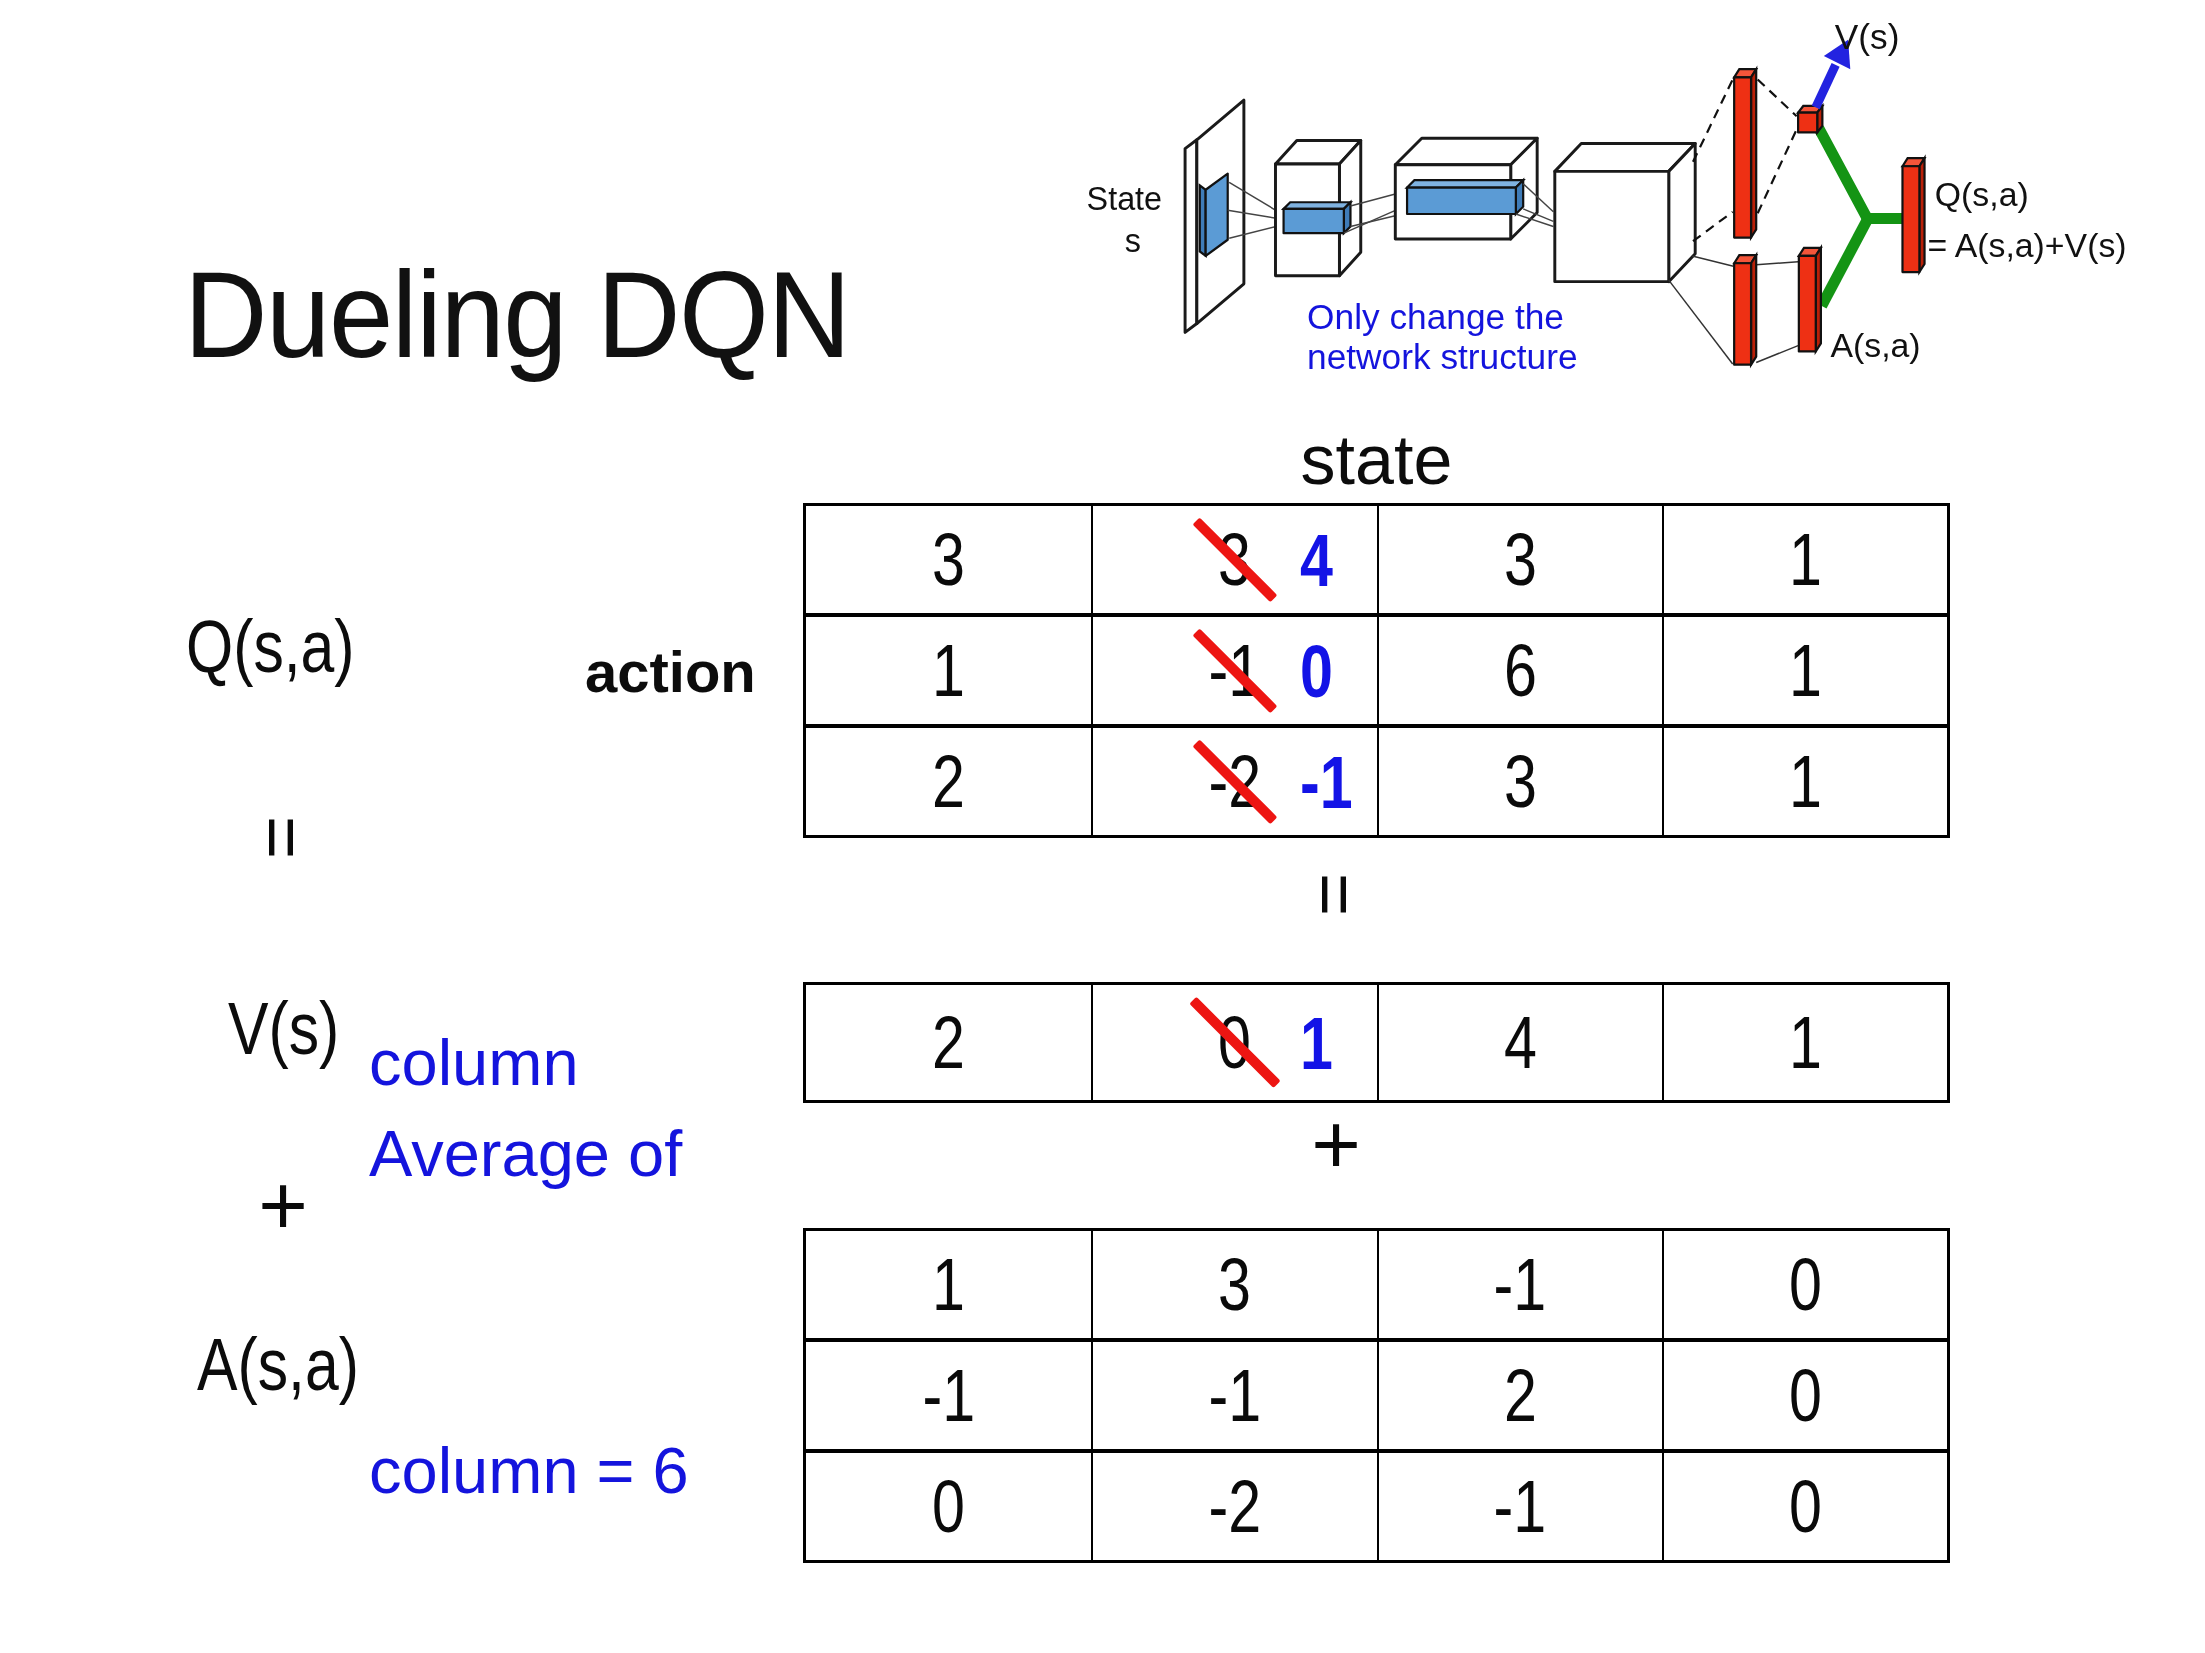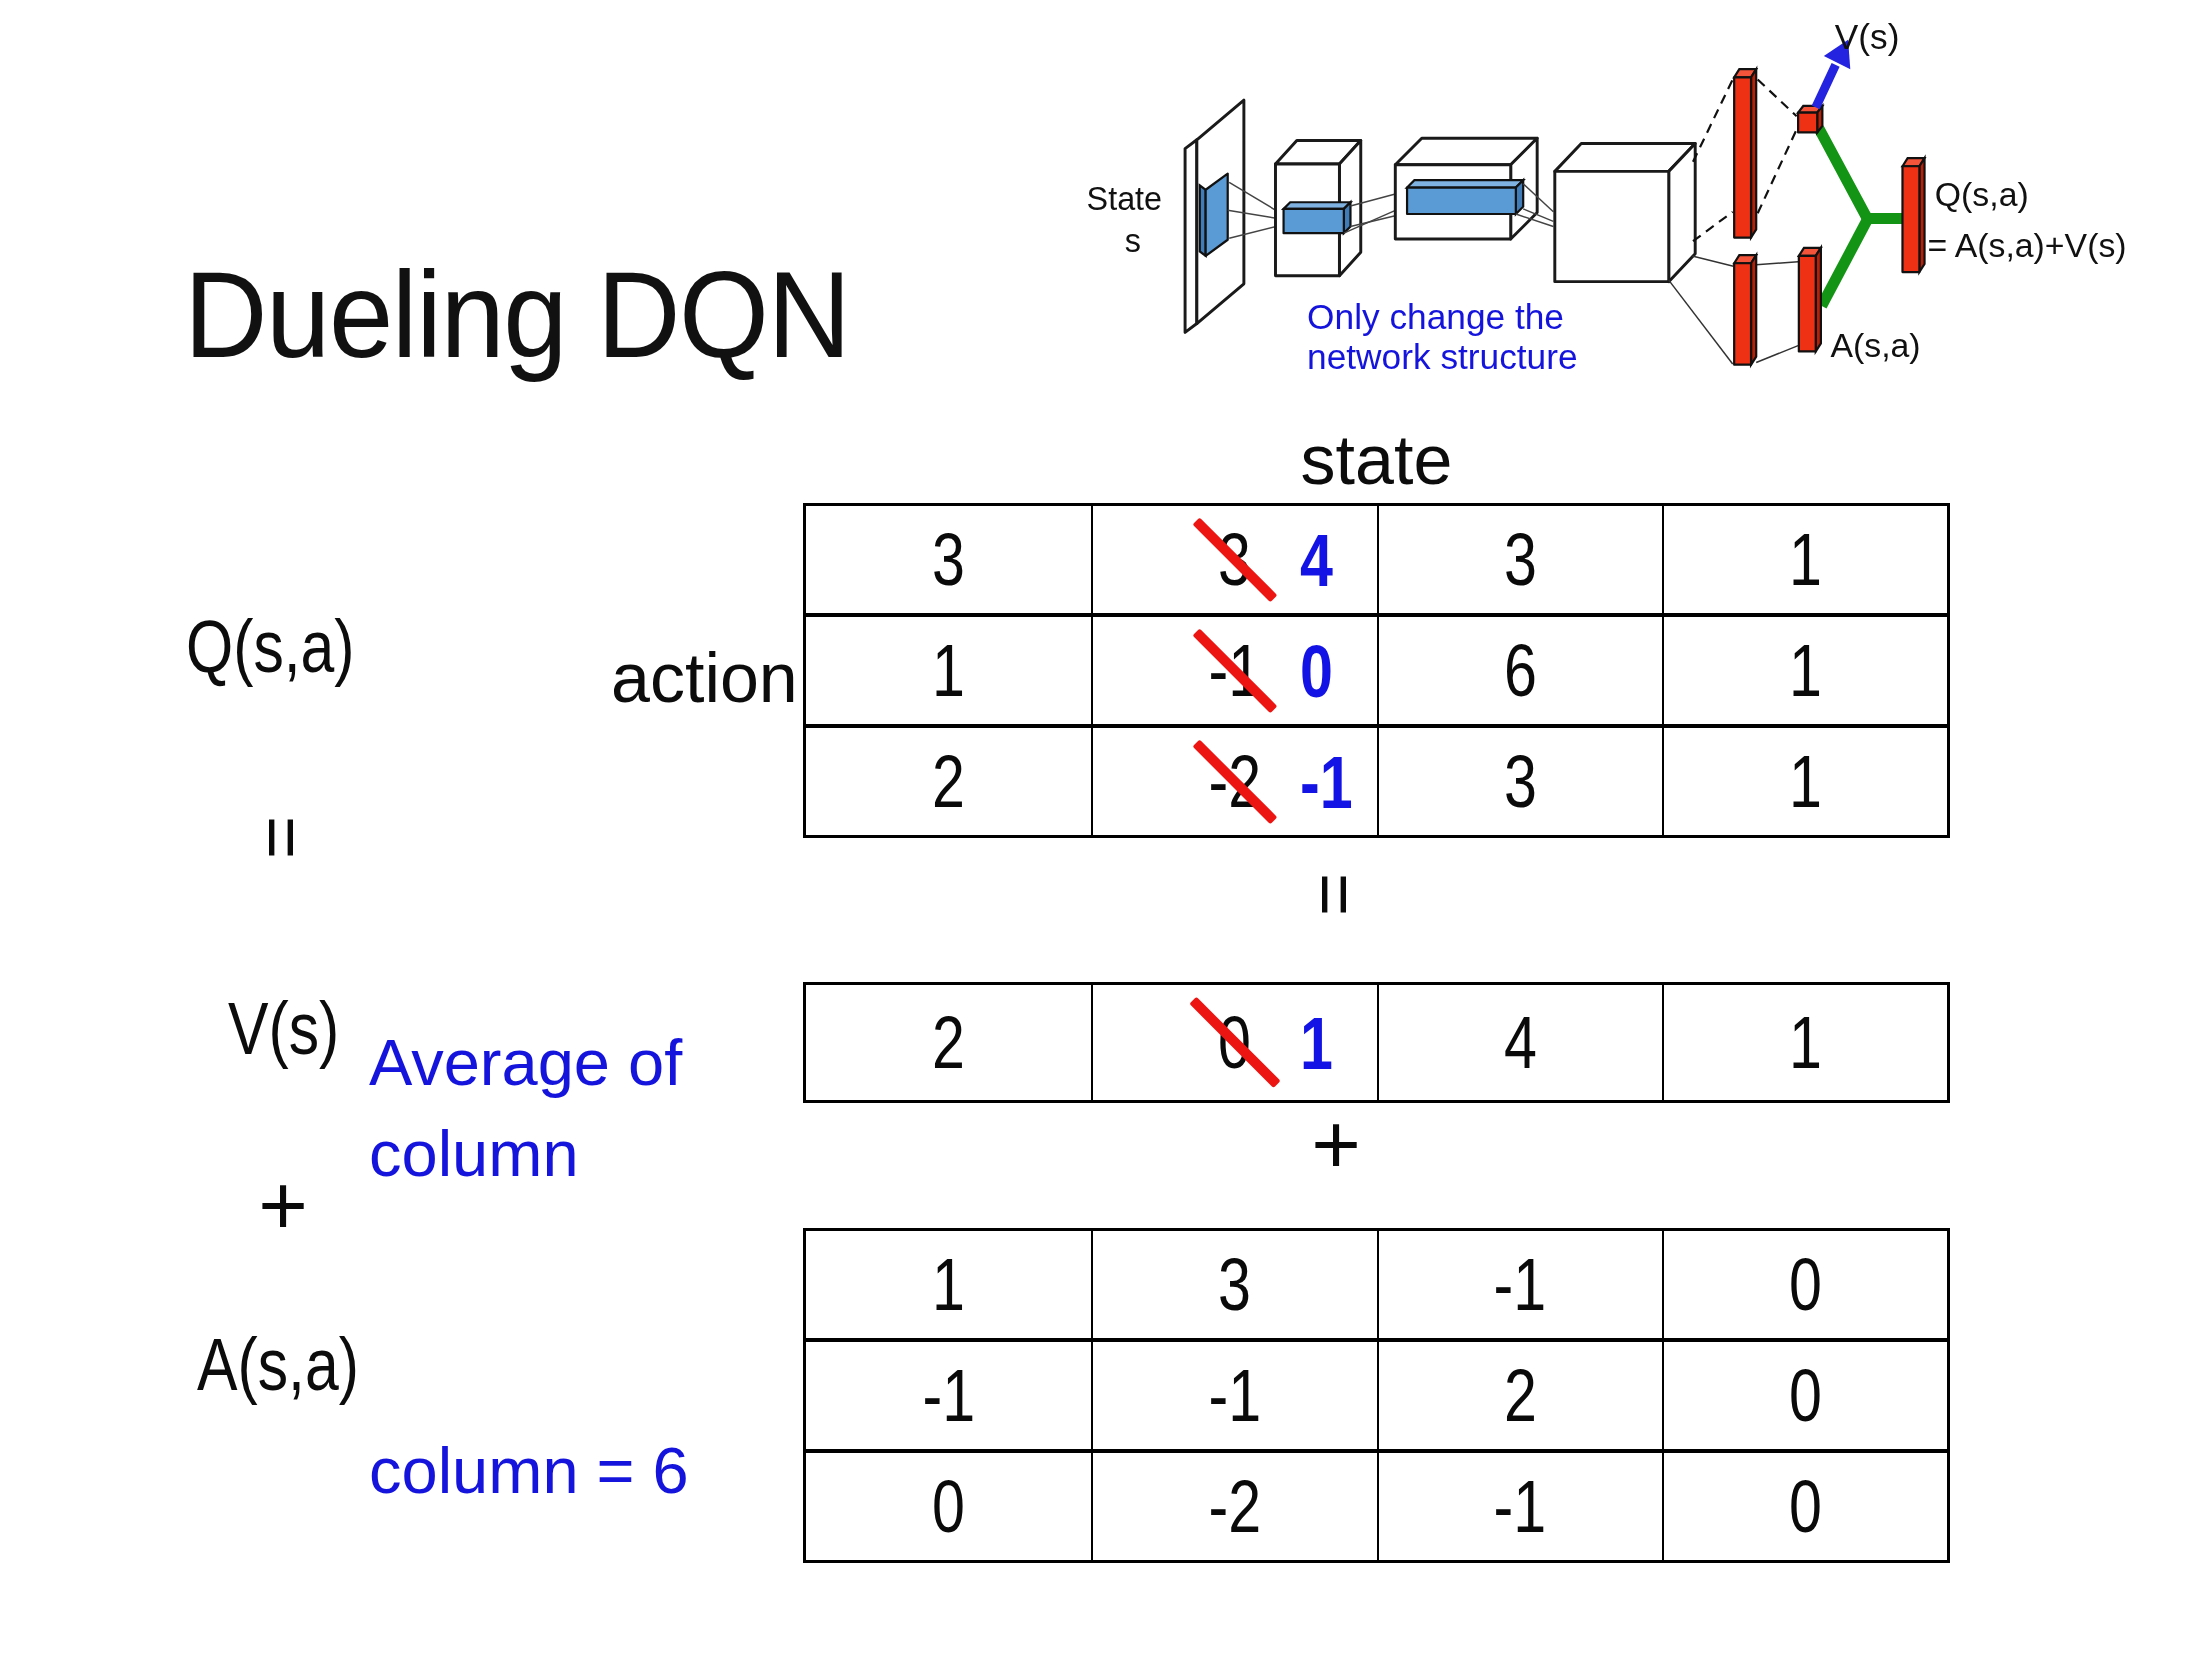--- a/index.html
+++ b/index.html
@@ -210,32 +210,32 @@
     <span class="condensed">V(s)</span>
   </div>
   <div class="sym-wrap" style="left:239px; top:1162px;">
     <span class="plus">+</span>
   </div>
   <div class="lbl" style="left:197px; top:1322px; font-size:74px;">
     <span class="condensed">A(s,a)</span>
   </div>
 
   <div class="lbl" style="left:803px; top:420px; width:1147px; text-align:center; font-size:70px;">state</div>
-  <div class="lbl" style="left:611px; top:638px; font-size:70px;">action</div>
+  <div class="lbl" style="left:585px; top:638px; font-size:58px;font-weight:bold;">action</div>
 
   <div class="sym-wrap" style="left:1292px; top:850px;">
     <span class="rot90">=</span>
   </div>
   <div class="sym-wrap" style="left:1292px; top:1101px;">
     <span class="plus">+</span>
   </div>
 
   <div class="blue-note" style="left:369px; top:1017px;">
+    <div>column</div>
     <div>Average of</div>
-    <div>column</div>
   </div>
   <div class="blue-note" style="left:369px; top:1425px;">
     <div>column = 6</div>
   </div>
 
   <div class="mtable q" style="top:503px;">
     <div class="trow">
       <div class="cell">
           <span class="num">3</span>
         </div>

